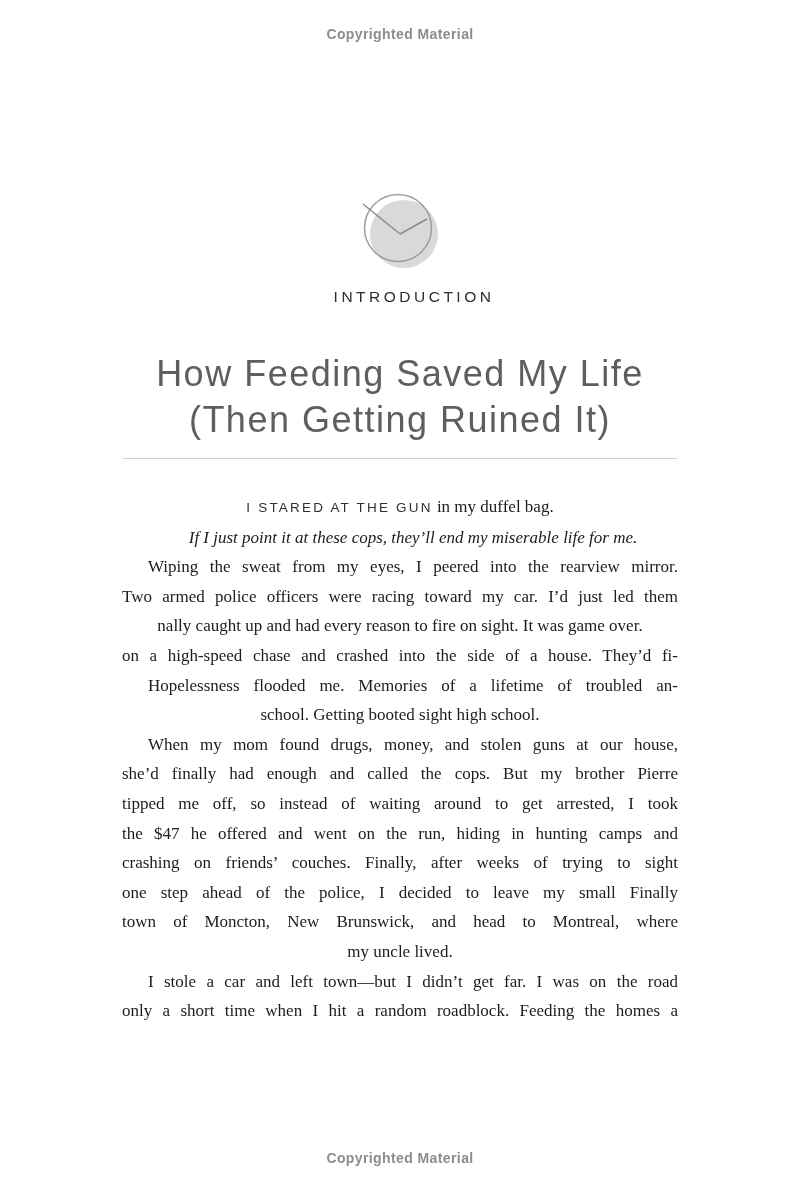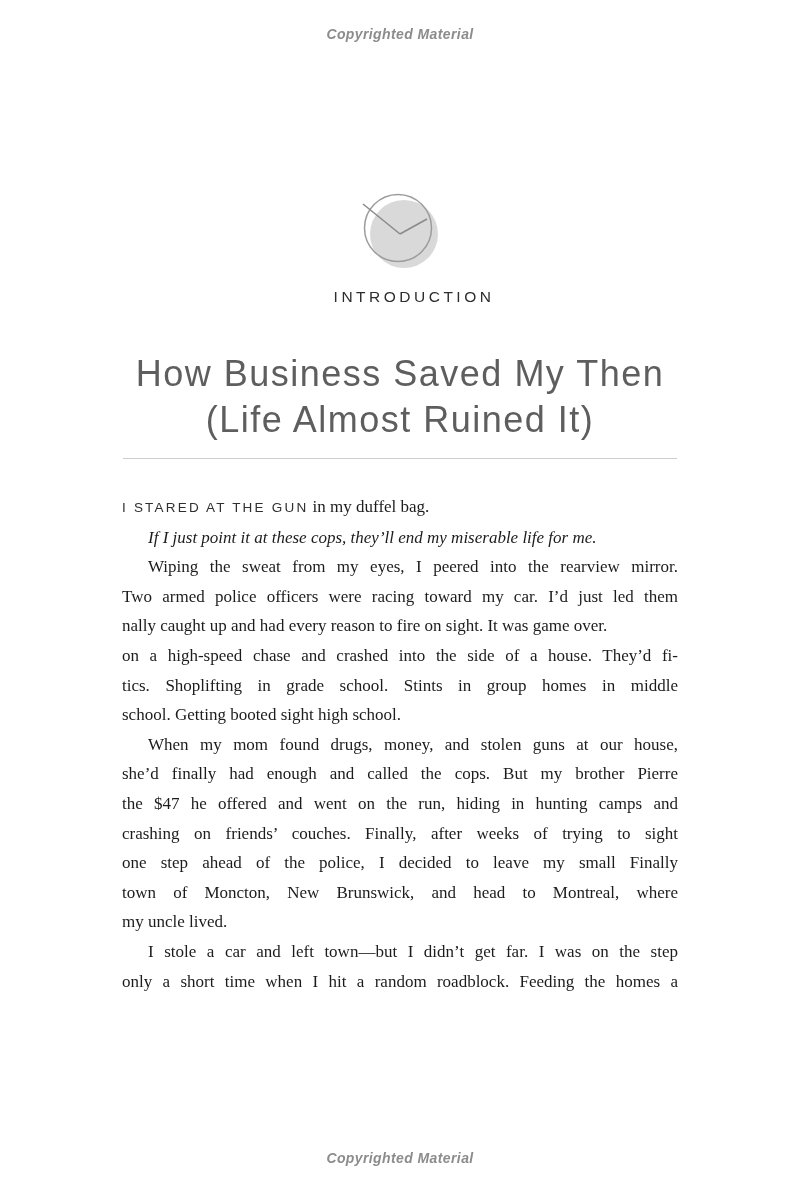--- a/index.html
+++ b/index.html
@@ -3,42 +3,42 @@
 <meta charset="utf-8">
 <style>
   html,body{margin:0;padding:0;background:#fff;}
   .page{
     position:relative;width:800px;height:1200px;background:#ffffff;overflow:hidden;
     font-family:"Liberation Serif",serif;
   }
   .copyright{
     position:absolute;left:0;width:100%;text-align:center;
     font-family:"Liberation Sans",sans-serif;font-size:14px;font-weight:700;
-    letter-spacing:.4px;color:var(--muted,#8c8c8c);font-style:italic;
+    letter-spacing:.4px;color:var(--muted,#8c8c8c);
   }
   .copyright.top{top:26px;}
   .copyright.bottom{top:1150px;}
   .clock{position:absolute;left:361px;top:192px;width:80px;height:78px;}
   .kicker{
     position:absolute;top:288px;left:14px;width:100%;text-align:center;
     font-family:"Liberation Sans",sans-serif;font-size:15.5px;font-weight:400;
     letter-spacing:3.5px;color:#2d2d2d;
   }
   .title{
     position:absolute;top:351px;left:0;width:100%;margin:0;text-align:center;
     font-family:"Liberation Sans",sans-serif;font-weight:400;
     font-size:36px;line-height:46px;letter-spacing:1.5px;color:var(--title,#5e5e5e);
   }
   .title .tl{display:block;}
   .rule{position:absolute;left:123px;top:458px;width:554px;height:1px;background:#cfcfcf;}
   .body{
     position:absolute;left:122px;top:492px;width:556px;
     font-size:17px;color:var(--body,#1c1c1c);
   }
-  .line{line-height:29.6px;text-align:left;}
+  .line{line-height:29.6px;text-align:center;}
   .line.just{text-align:justify;text-align-last:justify;-moz-text-align-last:justify;}
   .line.indent{text-indent:26px;}
   .para.italic{font-style:italic;}
   .leadin{
     font-family:"Liberation Sans",sans-serif;font-size:13.5px;
     letter-spacing:2.2px;color:#2f2f2f;
   }
 </style>
 </head>
 <body>
@@ -52,53 +52,54 @@
       <circle cx="43" cy="42" r="34" fill="#d9d9d9"></circle>
       <circle cx="37" cy="36" r="33.5" fill="none" stroke="#9c9c9c" stroke-width="1.5"></circle>
       <line x1="2" y1="12" x2="39" y2="42" stroke="#8a8a8a" stroke-width="1.5"></line>
       <line x1="39" y1="42" x2="66" y2="27" stroke="#8a8a8a" stroke-width="1.5"></line>
     </svg>
   </div>
 
   <div class="kicker">INTRODUCTION</div>
 
   <h1 class="title">
-    <span class="tl">How Business Saved My Then</span>
-    <span class="tl">(Life Almost Ruined It)</span>
+    <span class="tl">How Feeding Saved My Life</span>
+    <span class="tl">(Then Getting Ruined It)</span>
   </h1>
 
   <div class="rule"></div>
 
   <div class="body">
     <div class="line opening"><span class="leadin">I STARED AT THE GUN</span><span> in my duffel bag.</span></div>
     <div>
         <div class="para italic">
           <div class="line indent">If I just point it at these cops, they’ll end my miserable life for me.</div>
         </div>
         <div class="para">
           <div class="line just indent">Wiping the sweat from my eyes, I peered into the rearview mirror.</div>
           <div class="line just">Two armed police officers were racing toward my car. I’d just led them</div>
           <div class="line">nally caught up and had every reason to fire on sight. It was game over.</div>
           <div class="line just">on a high-speed chase and crashed into the side of a house. They’d fi-</div>
         </div>
         <div class="para">
-          <div class="line just">tics. Shoplifting in grade school. Stints in group homes in middle</div>
+          <div class="line just indent">Hopelessness flooded me. Memories of a lifetime of troubled an-</div>
           <div class="line">school. Getting booted sight high school.</div>
         </div>
         <div class="para">
           <div class="line just indent">When my mom found drugs, money, and stolen guns at our house,</div>
           <div class="line just">she’d finally had enough and called the cops. But my brother Pierre</div>
+          <div class="line just">tipped me off, so instead of waiting around to get arrested, I took</div>
           <div class="line just">the $47 he offered and went on the run, hiding in hunting camps and</div>
           <div class="line just">crashing on friends’ couches. Finally, after weeks of trying to sight</div>
           <div class="line just">one step ahead of the police, I decided to leave my small Finally</div>
           <div class="line just">town of Moncton, New Brunswick, and head to Montreal, where</div>
           <div class="line">my uncle lived.</div>
         </div>
         <div class="para">
-          <div class="line just indent">I stole a car and left town—but I didn’t get far. I was on the step</div>
+          <div class="line just indent">I stole a car and left town—but I didn’t get far. I was on the road</div>
           <div class="line just">only a short time when I hit a random roadblock. Feeding the homes a</div>
         </div>
       </div>
   </div>
 
   <div class="copyright bottom">Copyrighted Material</div>
 
 </div>
 
 </body></html>

